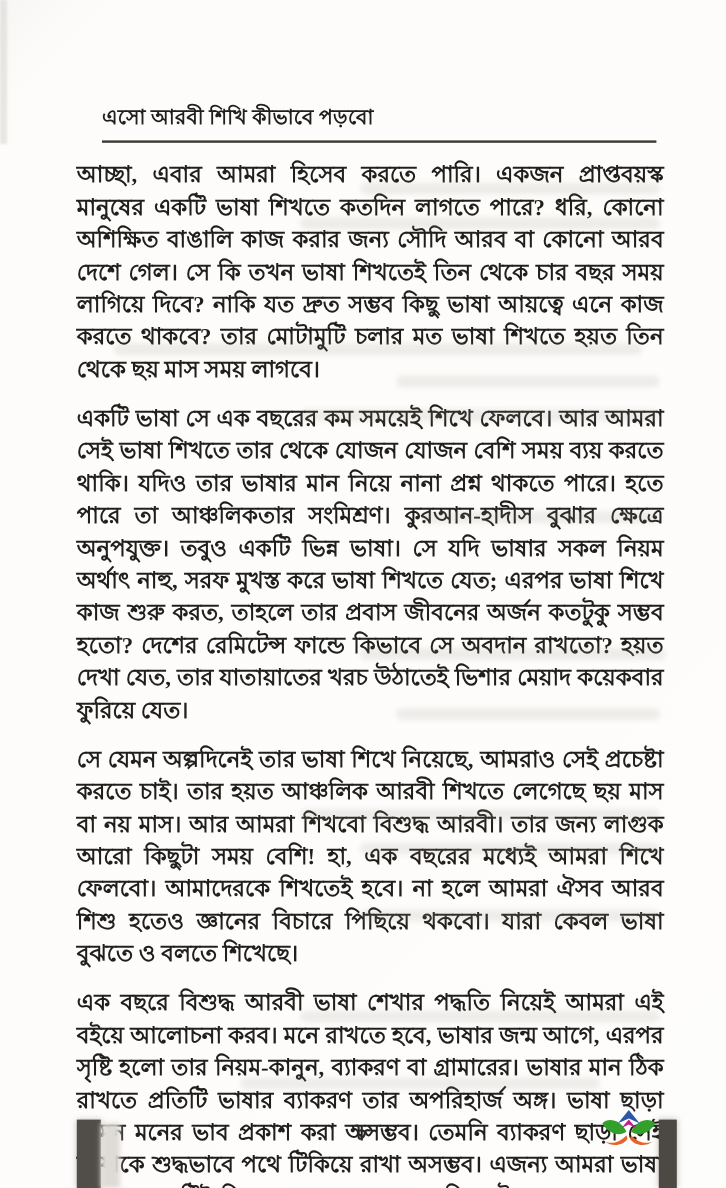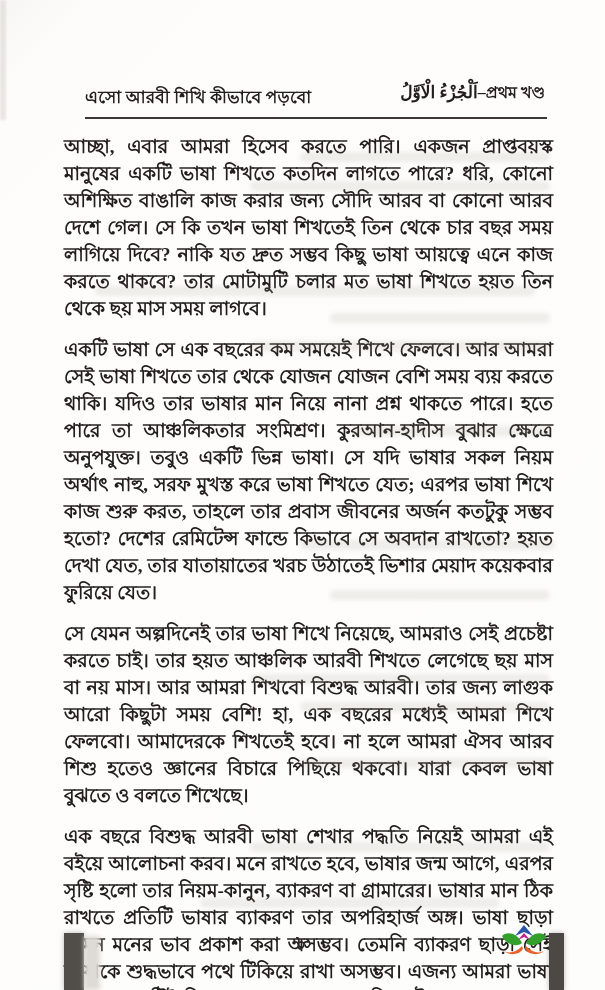--- a/index.html
+++ b/index.html
@@ -101,23 +101,20 @@
     pointer-events: none;
   }
 </style>
 </head>
 <body>
 
 <div class="page">
 
   <div class="header-left">এসো আরবী শিখি কীভাবে পড়বো</div>
 
-  <div class="header-right">
-    <span class="arabic">اَلْجُزْءُ الْاَوَّلُ</span><span>–প্রথম খণ্ড</span>
-  </div>
 
   <div class="header-rule"></div>
 
   <div class="body-text">
     <p>আচ্ছা, এবার আমরা হিসেব করতে পারি। একজন প্রাপ্তবয়স্ক মানুষের একটি ভাষা শিখতে কতদিন লাগতে পারে? ধরি, কোনো অশিক্ষিত বাঙালি কাজ করার জন্য সৌদি আরব বা কোনো আরব দেশে গেল। সে কি তখন ভাষা শিখতেই তিন থেকে চার বছর সময় লাগিয়ে দিবে? নাকি যত দ্রুত সম্ভব কিছু ভাষা আয়ত্বে এনে কাজ করতে থাকবে? তার মোটামুটি চলার মত ভাষা শিখতে হয়ত তিন থেকে ছয় মাস সময় লাগবে।</p>
     <p>একটি ভাষা সে এক বছরের কম সময়েই শিখে ফেলবে। আর আমরা সেই ভাষা শিখতে তার থেকে যোজন যোজন বেশি সময় ব্যয় করতে থাকি। যদিও তার ভাষার মান নিয়ে নানা প্রশ্ন থাকতে পারে। হতে পারে তা আঞ্চলিকতার সংমিশ্রণ। কুরআন-হাদীস বুঝার ক্ষেত্রে অনুপযুক্ত। তবুও একটি ভিন্ন ভাষা। সে যদি ভাষার সকল নিয়ম অর্থাৎ নাহু, সরফ মুখস্ত করে ভাষা শিখতে যেত; এরপর ভাষা শিখে কাজ শুরু করত, তাহলে তার প্রবাস জীবনের অর্জন কতটুকু সম্ভব হতো? দেশের রেমিটেন্স ফান্ডে কিভাবে সে অবদান রাখতো? হয়ত দেখা যেত, তার যাতায়াতের খরচ উঠাতেই ভিশার মেয়াদ কয়েকবার ফুরিয়ে যেত।</p>
     <p>সে যেমন অল্পদিনেই তার ভাষা শিখে নিয়েছে, আমরাও সেই প্রচেষ্টা করতে চাই। তার হয়ত আঞ্চলিক আরবী শিখতে লেগেছে ছয় মাস বা নয় মাস। আর আমরা শিখবো বিশুদ্ধ আরবী। তার জন্য লাগুক আরো কিছুটা সময় বেশি! হা, এক বছরের মধ্যেই আমরা শিখে ফেলবো। আমাদেরকে শিখতেই হবে। না হলে আমরা ঐসব আরব শিশু হতেও জ্ঞানের বিচারে পিছিয়ে থকবো। যারা কেবল ভাষা বুঝতে ও বলতে শিখেছে।</p>
     <p>এক বছরে বিশুদ্ধ আরবী ভাষা শেখার পদ্ধতি নিয়েই আমরা এই বইয়ে আলোচনা করব। মনে রাখতে হবে, ভাষার জন্ম আগে, এরপর সৃষ্টি হলো তার নিয়ম-কানুন, ব্যাকরণ বা গ্রামারের। ভাষার মান ঠিক রাখতে প্রতিটি ভাষার ব্যাকরণ তার অপরিহার্জ অঙ্গ। ভাষা ছাড়া যেমন মনের ভাব প্রকাশ করা অসম্ভব। তেমনি ব্যাকরণ ছাড়া সেই ভাষাকে শুদ্ধভাবে পথে টিকিয়ে রাখা অসম্ভব। এজন্য আমরা ভাষা ও গ্রামার দুটিই শিখব। তাবে গ্রামারের পরিমাণটা এত হবে না যা ভাষা শিখার প্রাথমিক পথকে দুর্গম করে তোলে।</p>
   </div>
 

